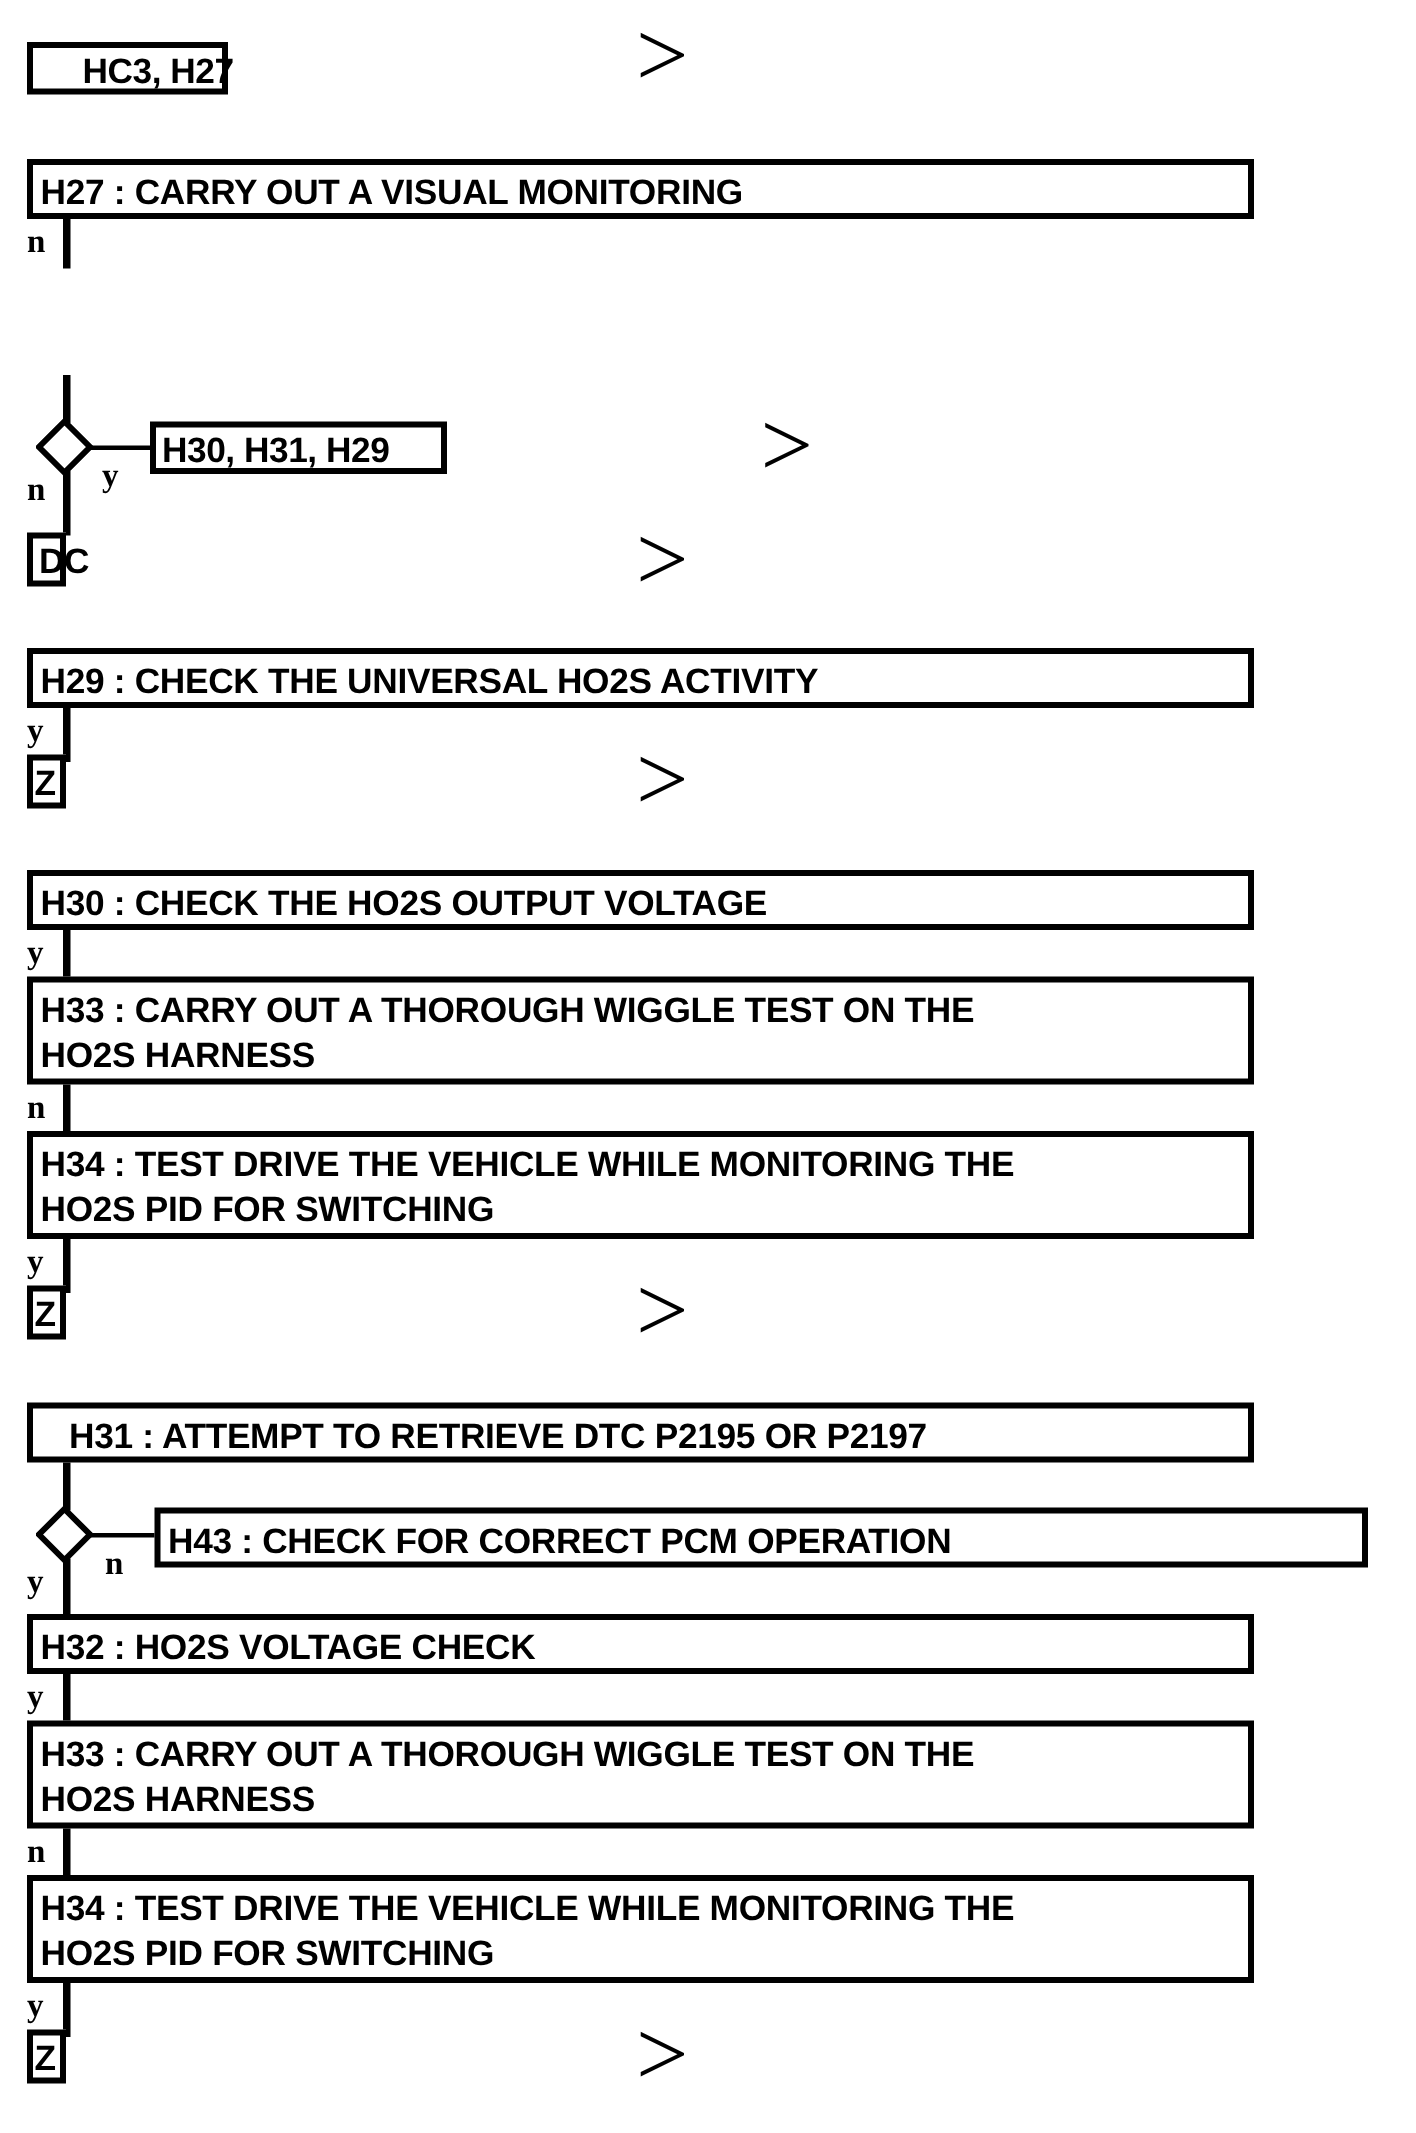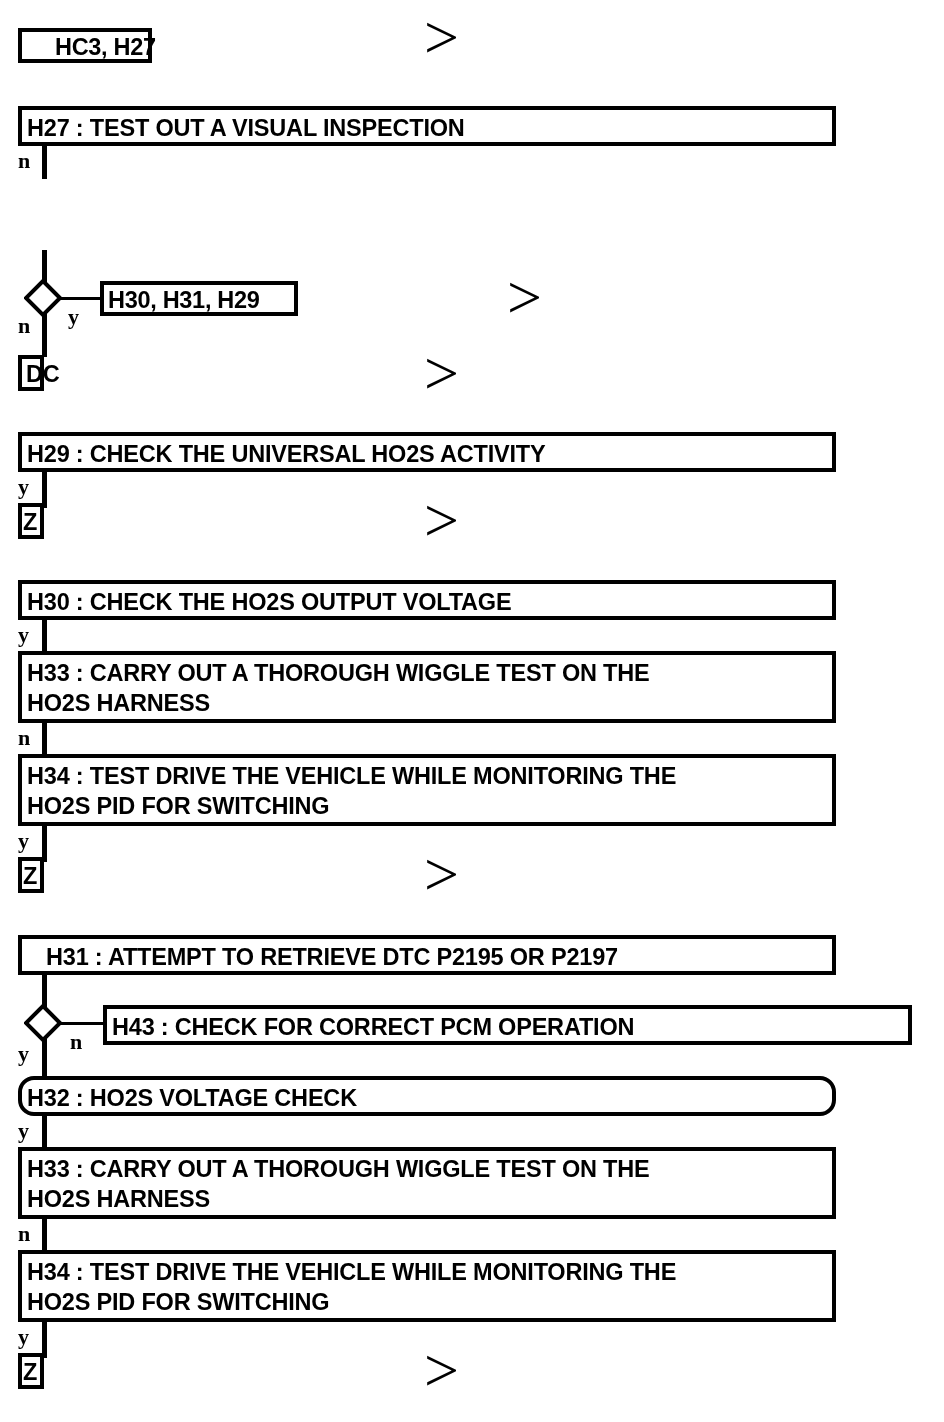--- a/index.html
+++ b/index.html
@@ -79,21 +79,21 @@
 </style>
 </head>
 <body>
 
 <div id="canvas">
 
   <div class="tag-box" style="left:18px; top:28px; width:134px; height:35px;padding-left:33px;">HC3, H27</div>
 
   <span class="chevron" style="left:424px; top:6px;">&gt;</span>
 
-  <div class="step-box" style="left:18px; top:106px; width:818px; height:40px;">H27 : TEST OUT A VISUAL INSPECTION</div>
+  <div class="step-box" style="left:18px; top:106px; width:818px; height:40px;">H27 : CARRY OUT A VISUAL MONITORING</div>
 
   <div class="vline" style="left:42px; top:146px; height:33px;"></div>
   <span class="branch-label" style="left:18px; top:150px;">n</span>
 
 
   <div class="vline" style="left:42px; top:250px; height:32px;"></div>
 
   <svg class="diamond" width="40" height="40" style="left:24px; top:279px;">
     <polygon points="19,2 36,19 19,36 2,19" fill="#ffffff" stroke="#000000" stroke-width="4"></polygon>
   </svg>
@@ -151,21 +151,21 @@
   </svg>
 
   <div class="hline" style="left:58px; top:1022px; width:48px;"></div>
   <span class="branch-label" style="left:70px; top:1031px;">n</span>
 
   <div class="step-box" style="left:103px; top:1005px; width:809px; height:40px;">H43 : CHECK FOR CORRECT PCM OPERATION</div>
 
   <div class="vline" style="left:42px; top:1039px; height:38px;"></div>
   <span class="branch-label" style="left:18px; top:1043px;">y</span>
 
-  <div class="step-box" style="left:18px; top:1076px; width:818px; height:40px;border-radius:16px;">H32 : HO2S VOLTAGE CHECK</div>
+  <div class="step-box" style="left:18px; top:1076px; width:818px; height:40px;">H32 : HO2S VOLTAGE CHECK</div>
 
   <div class="vline" style="left:42px; top:1116px; height:32px;"></div>
   <span class="branch-label" style="left:18px; top:1120px;">y</span>
 
   <div class="step-box" style="left:18px; top:1147px; width:818px; height:72px;">H33 : CARRY OUT A THOROUGH WIGGLE TEST ON THE
 HO2S HARNESS</div>
 
   <div class="vline" style="left:42px; top:1219px; height:32px;"></div>
   <span class="branch-label" style="left:18px; top:1223px;">n</span>
 

